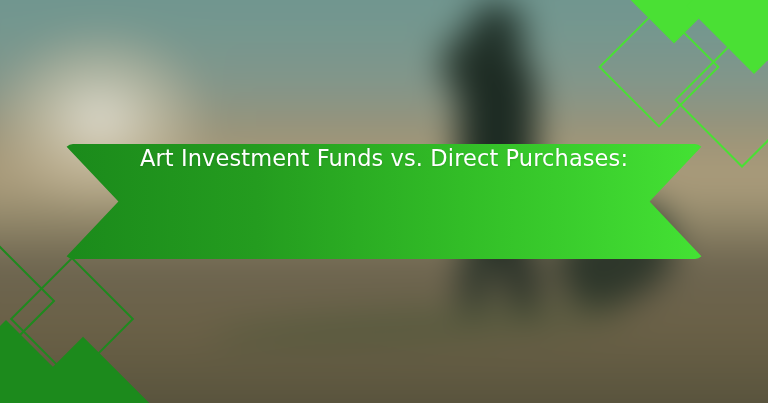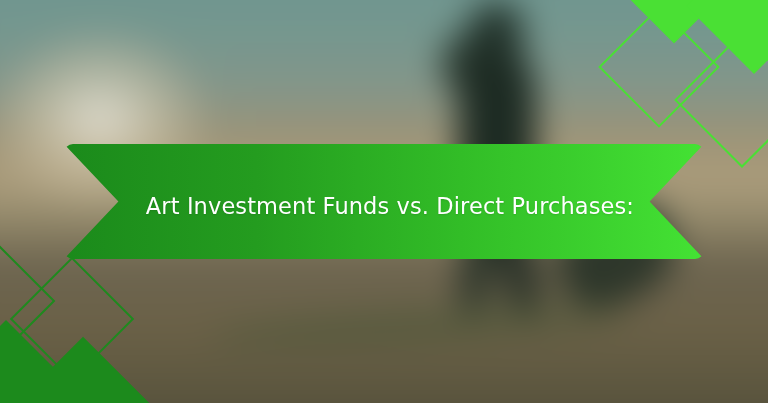--- a/index.html
+++ b/index.html
@@ -164,22 +164,21 @@
         100% 0%, 91.5% 50%, 100% 100%,
         0% 100%, 8.5% 50%);
     border-radius:9px;
   }
 
   #ribbon-text {
     position:absolute;
     left:64px; top:144px;
     width:640px; height:125px;
     display:flex;
-    flex-direction:column;
-    align-items:flex-end;
+    align-items:flex-start;
     justify-content:center;
     gap:6px;
     padding:0 70px;
   }
   .rline {
     color:#ffffff;
     font-size:22.5px;
     line-height:1.28;
     font-weight:400;
     letter-spacing:0.1px;

